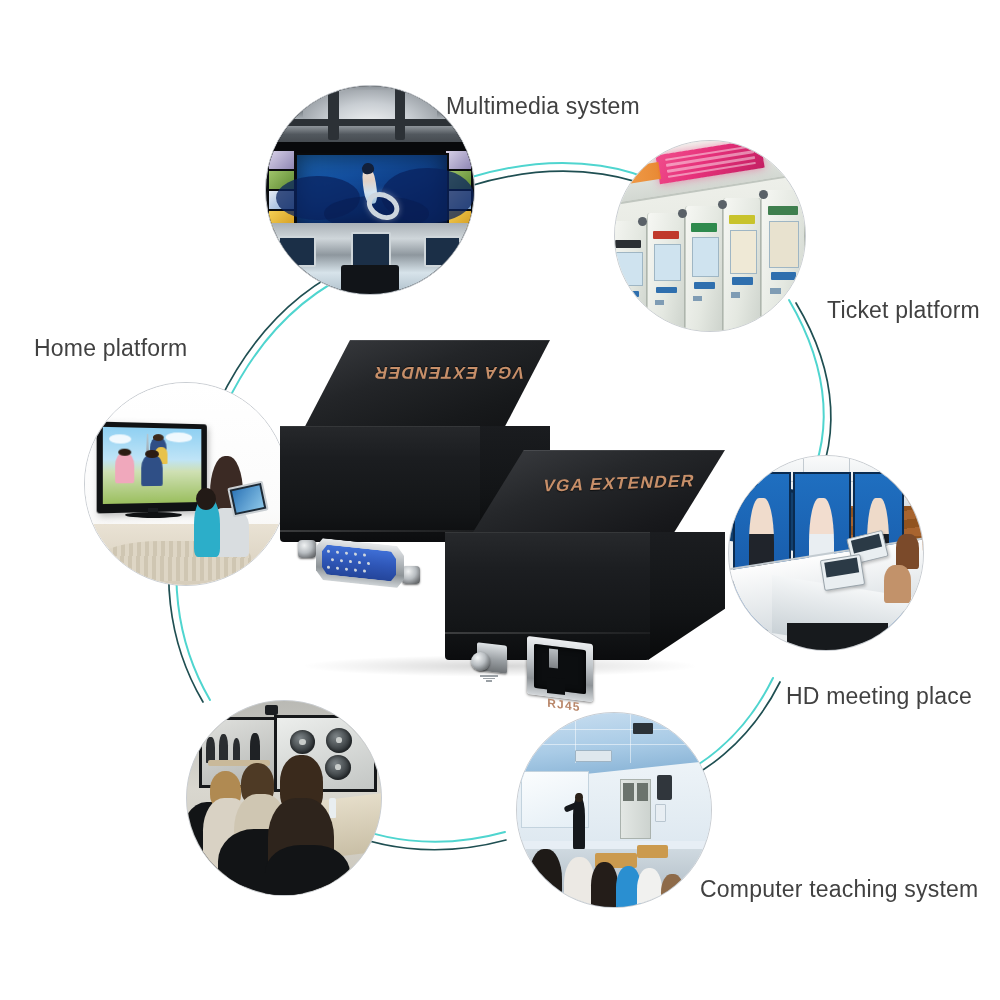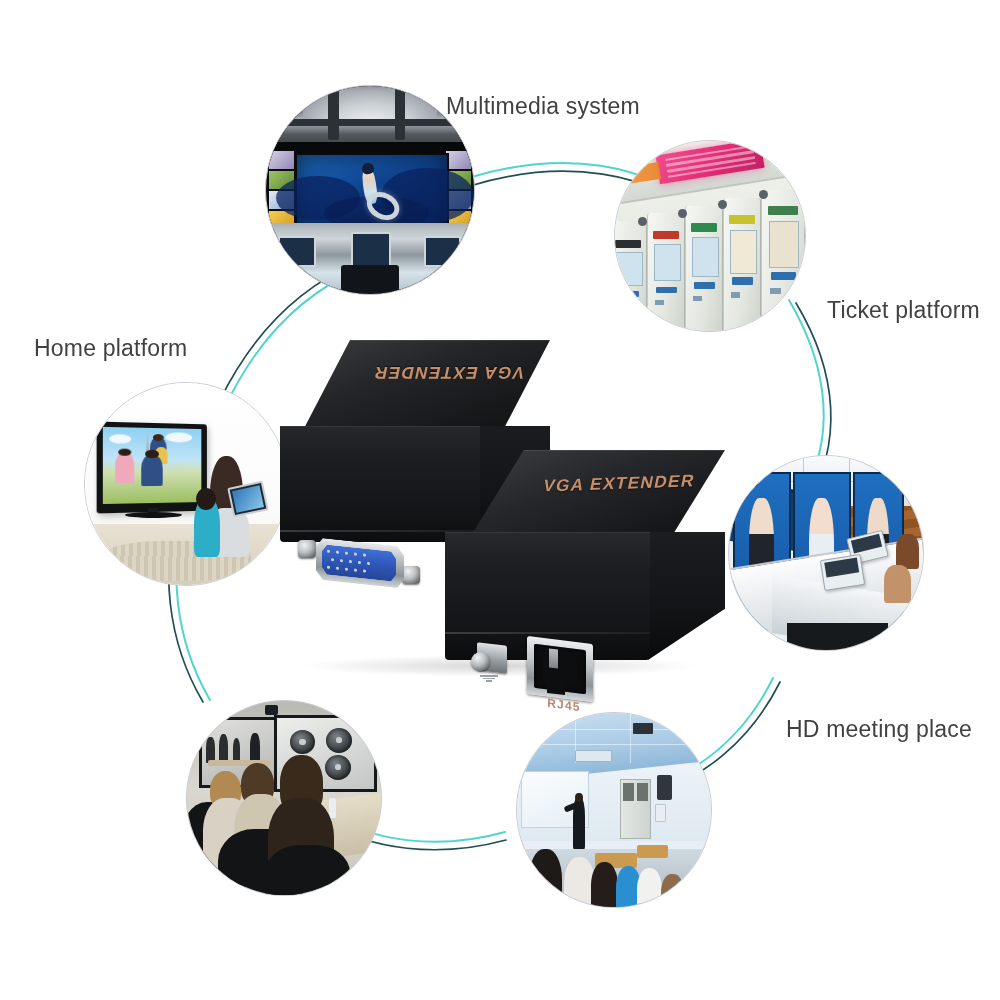--- a/index.html
+++ b/index.html
@@ -449,21 +449,21 @@
           <i></i>
         </div>
       <div class="hd-lap" style="left:48%;top:52%;width:20%;height:15%;transform:rotate(-9deg)">
           <i></i>
         </div>
       <div class="hd-chair" style="left:86%;top:40%;width:12%;height:18%;"></div>
       <div class="hd-chair" style="left:80%;top:56%;width:14%;height:20%;background:#c2926a;"></div>
       <div class="hd-shadow"></div>
     </div>
   </div>
-  <div class="label" style="left:786px;top:716px;">HD meeting place</div>
+  <div class="label" style="left:786px;top:683px;">HD meeting place</div>
 
   <div class="scene s-teach" style="left:516px;top:712px;width:196px;height:196px;">
     <div class="inner">
       <div class="ct-backwall"></div>
       <div class="ct-ceil"></div>
       <div class="ct-ceil-g" style="left:4%;top:8%;width:92%;"></div>
       <div class="ct-ceil-g" style="left:4%;top:16%;width:92%;"></div>
       <div class="ct-ceil-g" style="left:30%;top:0;width:1px;height:26%;background:rgba(255,255,255,.5);"></div>
       <div class="ct-ceil-g" style="left:58%;top:0;width:1px;height:26%;background:rgba(255,255,255,.5);"></div>
       <div class="ct-panel" style="left:60%;top:5%;width:10%;height:6%;"></div>
@@ -487,20 +487,21 @@
 
       <div class="ct-stud" style="left:6%;width:17%;height:34%;background:#1e1a17;"></div>
       <div class="ct-stud" style="left:24%;width:16%;height:30%;background:#ece9e4;"></div>
       <div class="ct-stud" style="left:38%;width:14%;height:27%;background:#241d19;"></div>
       <div class="ct-stud" style="left:51%;width:13%;height:25%;background:#2a8fd1;"></div>
       <div class="ct-stud" style="left:62%;width:13%;height:24%;background:#f1f1ef;"></div>
       <div class="ct-stud" style="left:74%;width:12%;height:21%;background:#8e6b4a;"></div>
       <div class="ct-stud" style="left:84%;width:11%;height:18%;background:#2b2622;"></div>
     </div>
   </div>
+  <div class="label" style="left:700px;top:876px;">Computer teaching system</div>
 
   <div class="scene s-av" style="left:186px;top:700px;width:196px;height:196px;">
     <div class="inner">
       <div class="av-back"></div>
       <div class="av-cam"></div>
 
       <div class="av-scr">
         <div class="av-fig" style="left:6%;top:26%;width:11%;height:40%;border-radius:40% 40% 6% 6%;"></div>
         <div class="av-fig" style="left:22%;top:22%;width:12%;height:44%;border-radius:40% 40% 6% 6%;"></div>
         <div class="av-fig" style="left:40%;top:28%;width:10%;height:38%;border-radius:40% 40% 6% 6%;"></div>

